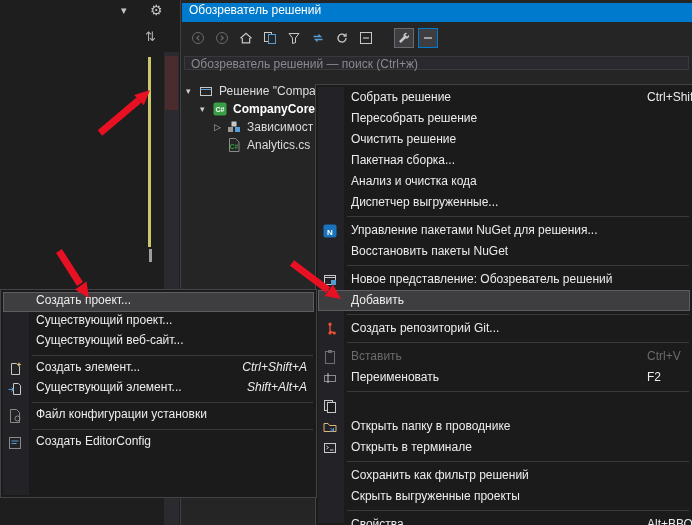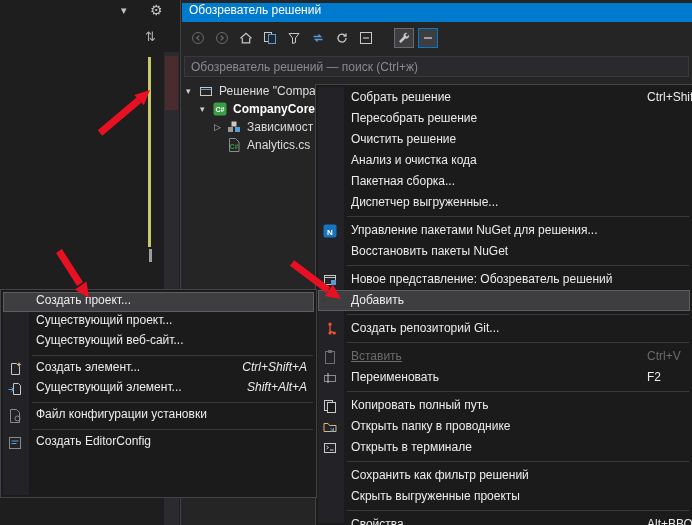--- a/index.html
+++ b/index.html
@@ -17,42 +17,42 @@
   #minimap{position:absolute;left:164px;top:52px;width:15px;height:473px;background:#2b2b2f;}
   #minimap-block{position:absolute;left:165px;top:56px;width:13px;height:54px;background:#4b2c2e;}
 
   
   #panel{position:absolute;left:180px;top:0;width:512px;height:525px;background:#252526;border-left:1px solid #3f3f46;}
   #panel-title{position:absolute;left:1px;top:3px;right:0;height:19px;background:#007acc;color:#fff;display:flex;padding-left:7px;}
   #se-toolbar{position:absolute;left:1px;top:24px;right:0;height:28px;display:flex;align-items:center;padding-left:6px;gap:4px;}
   .tbtn{width:20px;height:20px;display:flex;align-items:center;justify-content:center;border:1px solid transparent;flex:0 0 auto;}
   .tbtn.pressed{background:#3e3e40;border-color:#6a6a6e;margin-left:14px;}
   .tbtn.pressed-accent{background:#3e3e40;border-color:#007acc;}
-  #se-search{position:absolute;left:3px;right:3px;top:56px;height:21px;background:#2a2a2e;border:1px solid #38383d;display:flex;align-items:center;padding-left:6px;color:#8a8a8e;}
+  #se-search{position:absolute;left:3px;right:3px;top:56px;height:14px;background:#2a2a2e;border:1px solid #38383d;display:flex;padding-left:6px;color:#8a8a8e;}
   #se-tree{position:absolute;left:1px;top:82px;right:0;}
   .trow{height:18px;display:flex;align-items:center;white-space:nowrap;}
   .trow.r1{padding-left:4px;}
   .trow.r2{padding-left:18px;}
   .trow.r3{padding-left:32px;}
   .trow.r4{padding-left:44px;}
   .exp{width:12px;font-size:9px;color:#d0d0d0;flex:0 0 12px;}
   .exp.collapsed{color:#b8b8b8;}
   .ticon{width:16px;height:16px;margin-right:5px;flex:0 0 16px;}
   .tlabel{color:#dcdcdc;}
   .trow.r2 .tlabel{font-weight:bold;color:#ffffff;}
 
   
   .menu{position:absolute;background:#1b1b1c;border:1px solid #434346;padding:2px 0;overflow:hidden;z-index:20;}
   .menu .gutter{position:absolute;left:2px;top:2px;bottom:2px;width:26px;background:#232327;}
   .mi{position:relative;display:flex;align-items:flex-end;padding-left:35px;color:#ececec;white-space:nowrap;}
   #context-menu .mi{height:21px;line-height:21px;}
   #submenu .mi{height:20px;line-height:23px;}
   .mi .mi-icon{position:absolute;left:6px;top:50%;transform:translateY(-50%);width:16px;height:16px;}
   .mi.hl{background:#3e3e40;box-shadow:inset 0 0 0 1px #5d5d61;margin:0 2px;padding-left:33px;}
-  .mi.disabled{color:#6b6b6b;text-decoration:underline;}
+  .mi.disabled{color:#6b6b6b;}
   #context-menu .mi-shortcut{position:absolute;left:331px;top:0;}
   #submenu .mi-shortcut{margin-left:auto;padding-right:9px;font-style:italic;}
   .msep{height:1px;background:#3a3a3e;margin:3px 3px 3px 31px;}
   #context-menu{left:315px;top:84px;width:378px;height:442px;}
   #submenu{left:0;top:289px;width:317px;height:209px;}
 
   
   #arrows{position:absolute;left:0;top:0;width:692px;height:525px;z-index:60;pointer-events:none;}
 </style>
 </head>
@@ -177,24 +177,24 @@
     <span class="mi-label">Собрать решение</span>
     <span class="mi-shortcut">Ctrl+Shif</span>
   </div>
   <div class="mi">
       <span class="mi-label">Пересобрать решение</span>
     </div>
   <div class="mi">
       <span class="mi-label">Очистить решение</span>
     </div>
   <div class="mi">
+      <span class="mi-label">Пакетная сборка...</span>
+    </div>
+  <div class="mi">
       <span class="mi-label">Анализ и очистка кода</span>
-    </div>
-  <div class="mi">
-      <span class="mi-label">Пакетная сборка...</span>
     </div>
   <div class="mi">
       <span class="mi-label">Диспетчер выгруженные...</span>
     </div>
 
   <div class="msep"></div>
 
   <div class="mi">
     <span class="mi-icon"><svg viewBox="0 0 16 16" width="16" height="16">
           <rect x="1.5" y="1.5" width="13" height="13" rx="2" fill="#1a74bd"></rect>
@@ -251,21 +251,20 @@
     <span class="mi-shortcut">F2</span>
   </div>
 
   <div class="msep"></div>
 
   <div class="mi">
     <span class="mi-icon"><svg viewBox="0 0 16 16" width="16" height="16">
           <rect x="2.5" y="2.5" width="8" height="10" fill="#252526" stroke="#c8c8c8"></rect>
           <rect x="5.5" y="4.5" width="8" height="10" fill="#1b1b1c" stroke="#c8c8c8"></rect>
         </svg></span>
-    <span class="mi-label">Копировать полный путь</span>
   </div>
   <div class="mi">
     <span class="mi-icon"><svg viewBox="0 0 16 16" width="16" height="16">
           <path d="M2 4.5h4l1.5 2H14v6H2z" fill="none" stroke="#dcb67a"></path>
           <path d="M8.5 9l3 3m0-3v3h-3" fill="none" stroke="#569cd6"></path>
         </svg></span>
     <span class="mi-label">Открыть папку в проводнике</span>
   </div>
   <div class="mi">
     <span class="mi-icon"><svg viewBox="0 0 16 16" width="16" height="16">

